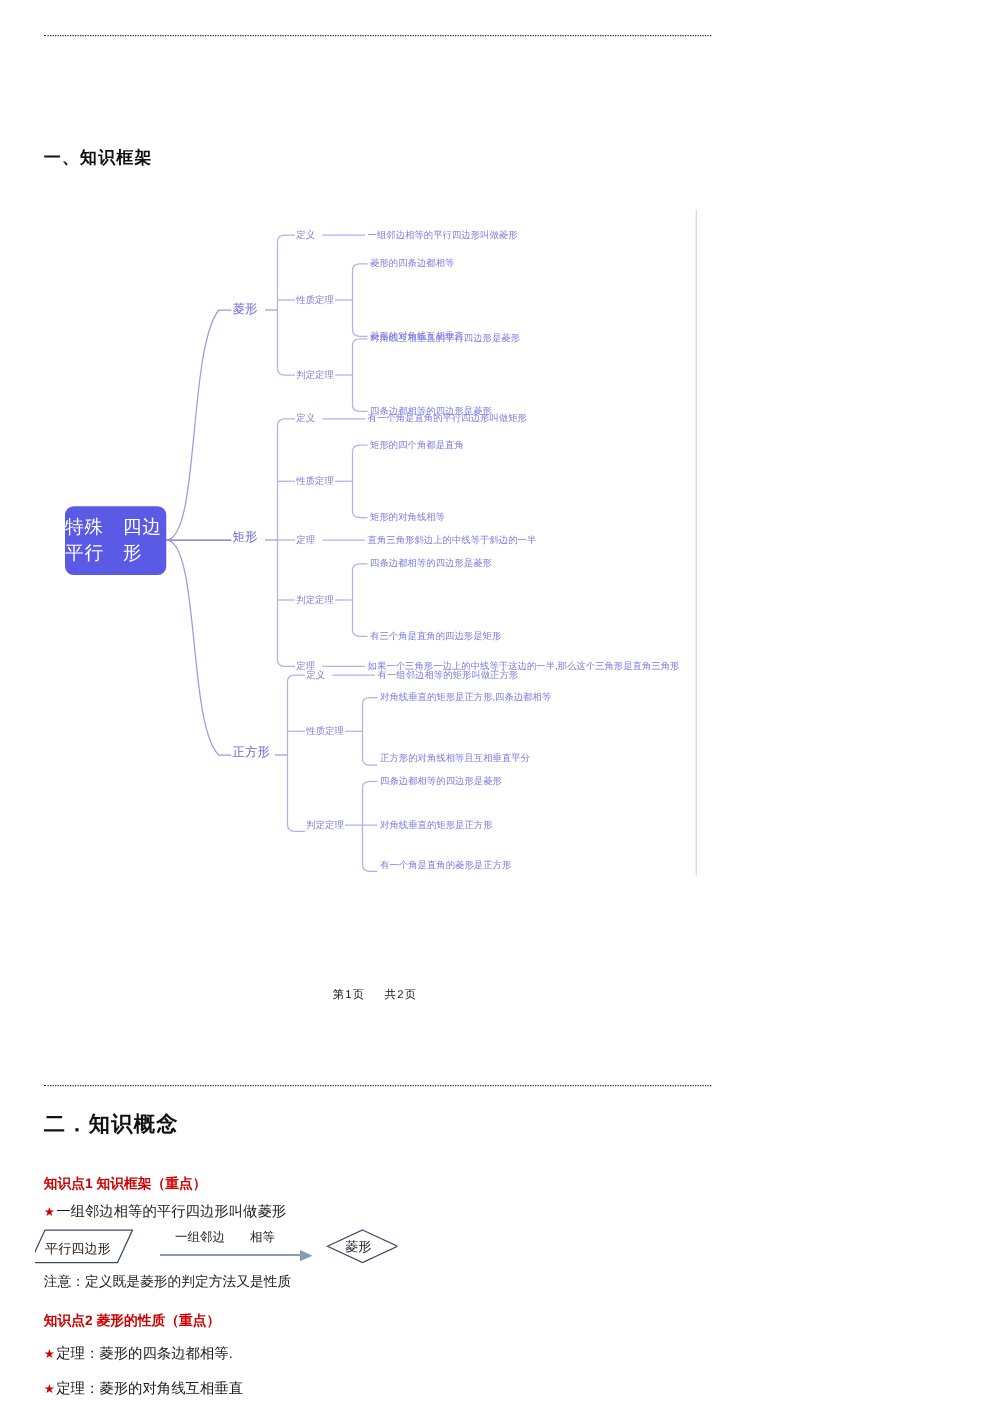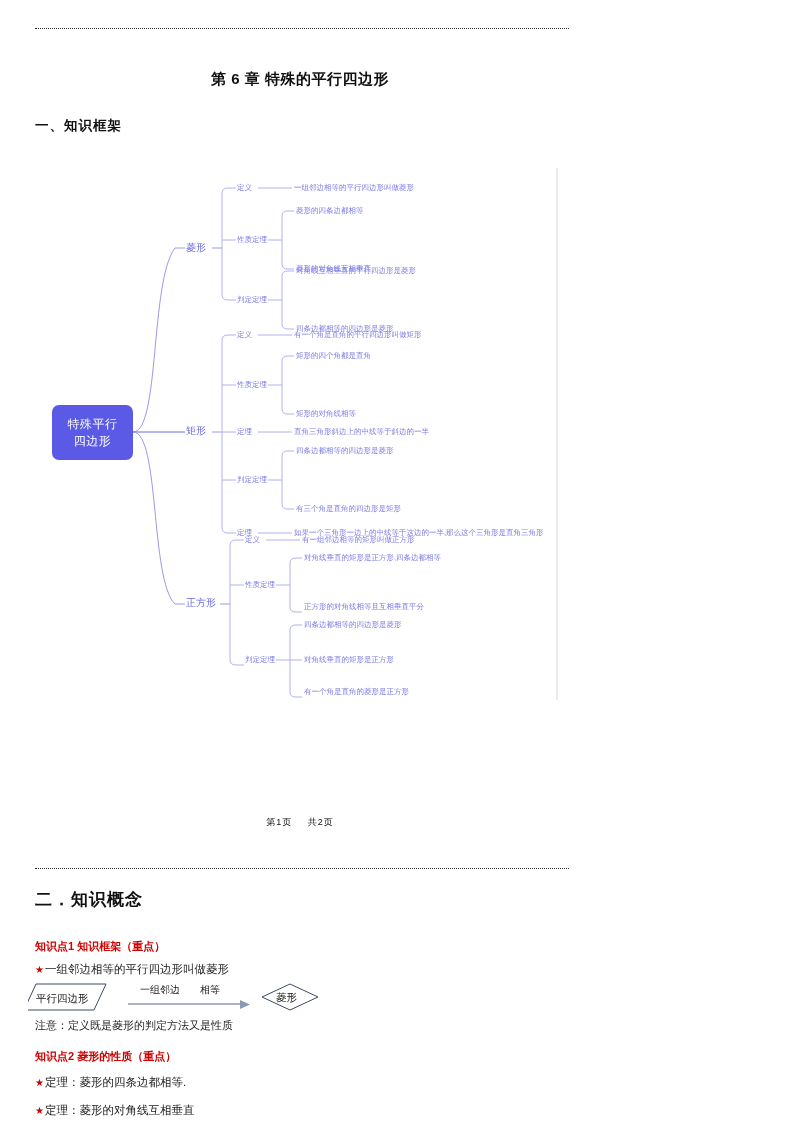--- a/index.html
+++ b/index.html
@@ -28,34 +28,34 @@
   }
   #sec1{top:117px;left:35px;font-size:13.5px;letter-spacing:1px;}
   #sec2{top:888px;left:35px;font-size:17px;letter-spacing:1px;}
 
   
   .mindmap{position:absolute;top:160px;left:0;width:600px;height:550px;}
   .mm-svg{position:absolute;top:0;left:0;}
   .root-node{
     position:absolute;left:52px;top:245px;width:81px;height:55px;
     background:#5a5ae6;border-radius:7px;color:#fff;
-    display:flex;flex-direction:column;align-items:center;justify-content:center;
-    font-size:12px;line-height:1.35;letter-spacing:.5px;
+    display:flex;flex-direction:row;align-items:center;justify-content:center;
+    font-size:15px;line-height:1.35;letter-spacing:.5px;
   }
   .mm-label{
     position:absolute;color:#6d6de0;white-space:nowrap;font-size:8.5px;
     line-height:1;
   }
   .mm-l1{font-size:10px;color:#6a6ade;}
   .mm-l2{font-size:7.5px;color:#7b7be6;}
   .mm-l3{font-size:7.5px;color:#7b7be6;}
 
   
   .page-footer{
-    position:absolute;top:816px;left:0;width:600px;text-align:center;
+    position:absolute;top:789px;left:0;width:600px;text-align:center;
     font-size:9px;color:#111;letter-spacing:1px;
   }
   .page-footer span{margin:0 6px;}
 
   
   .kp-title{
     position:absolute;left:35px;color:#d00000;font-weight:bold;font-size:11px;
     white-space:nowrap;
   }
   .kp-line{
@@ -76,21 +76,20 @@
   }
 </style>
 </head>
 <body>
 
 <div class="page">
 
   <div class="dotted-rule" id="rule-top"></div>
   <div class="dotted-rule" id="rule-mid"></div>
 
-  <div class="doc-title">第 6 章  特殊的平行四边形</div>
 
   <div class="section-head" id="sec1">一、知识框架</div>
 
   <div class="mindmap">
 
     <svg class="mm-svg" width="600" height="550">
 
       <line x1="557" y1="8" x2="557" y2="540" stroke="#d9d9dd" stroke-width="1"></line>
 
       <path d="M133 272 C 160 272, 150 120, 175 88 L 185 88" fill="none" stroke="#9a9aea" stroke-width="1"></path>

